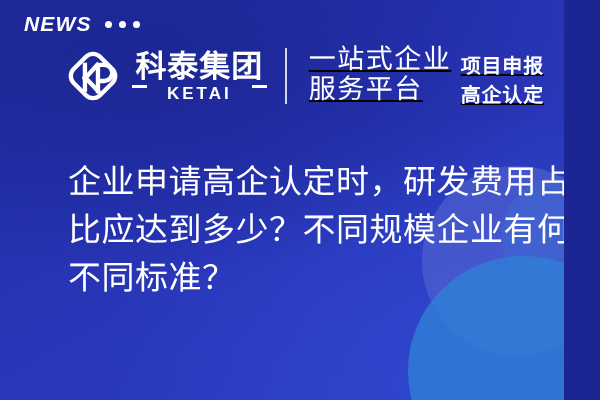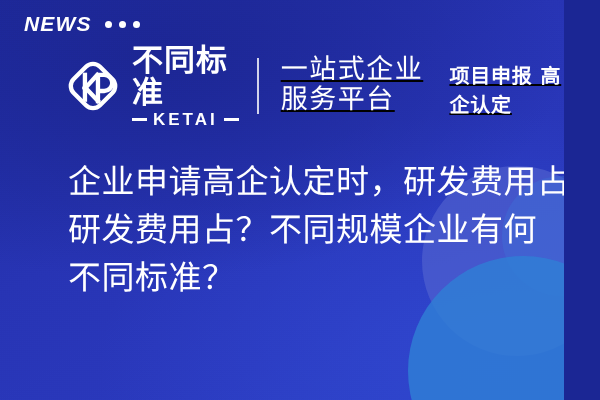--- a/index.html
+++ b/index.html
@@ -124,22 +124,22 @@
   #logo-cn {
     color: #ffffff;
     font-size: 31px;
     font-weight: bold;
     letter-spacing: 1px;
     line-height: 1.02;
     font-family: "DejaVu Sans", "Liberation Sans", sans-serif;
   }
   #logo-en-row {
     display: flex;
-    align-items: center;
-    gap: 6px;
+    align-items: flex-start;
+    gap: 20px;
     margin-top: 3px;
   }
   #logo-en-row .rule {
     width: 15px;
     height: 3px;
     background: #ffffff;
   }
   #logo-en {
     color: #ffffff;
     font-size: 17px;
@@ -222,36 +222,36 @@
       <g fill="none" stroke="#ffffff" stroke-width="7" stroke-linecap="square">
         <line x1="37" y1="32" x2="37" y2="72"></line>
         <line x1="37" y1="54" x2="57" y2="32"></line>
         <line x1="37" y1="52" x2="58" y2="74"></line>
       </g>
       <path d="M58 30 L58 78" stroke="#ffffff" stroke-width="7" fill="none"></path>
       <path d="M58 32 L68 32 A13 13 0 0 1 68 58 L58 58" fill="none" stroke="#ffffff" stroke-width="7"></path>
     </svg>
 
     <div id="logo-words">
-      <div id="logo-cn">不同标准</div>
+      <div id="logo-cn">科泰集团</div>
       <div id="logo-en-row">
         <span class="rule"></span>
         <span id="logo-en">KETAI</span>
         <span class="rule"></span>
       </div>
     </div>
 
     <div id="brand-divider"></div>
 
     <div id="tagline-block">
       <div id="tagline-main">一站式企业服务平台</div>
       <div id="tagline-sub">项目申报 高企认定</div>
     </div>
 
   </div>
 
   <div id="headline">
     <div class="hl-line">企业申请高企认定时，研发费用占</div>
-    <div class="hl-line">研发费用占？不同规模企业有何</div>
+    <div class="hl-line">比应达到多少？不同规模企业有何</div>
     <div class="hl-line">不同标准？</div>
   </div>
 
 </div>
 
 </body></html>

